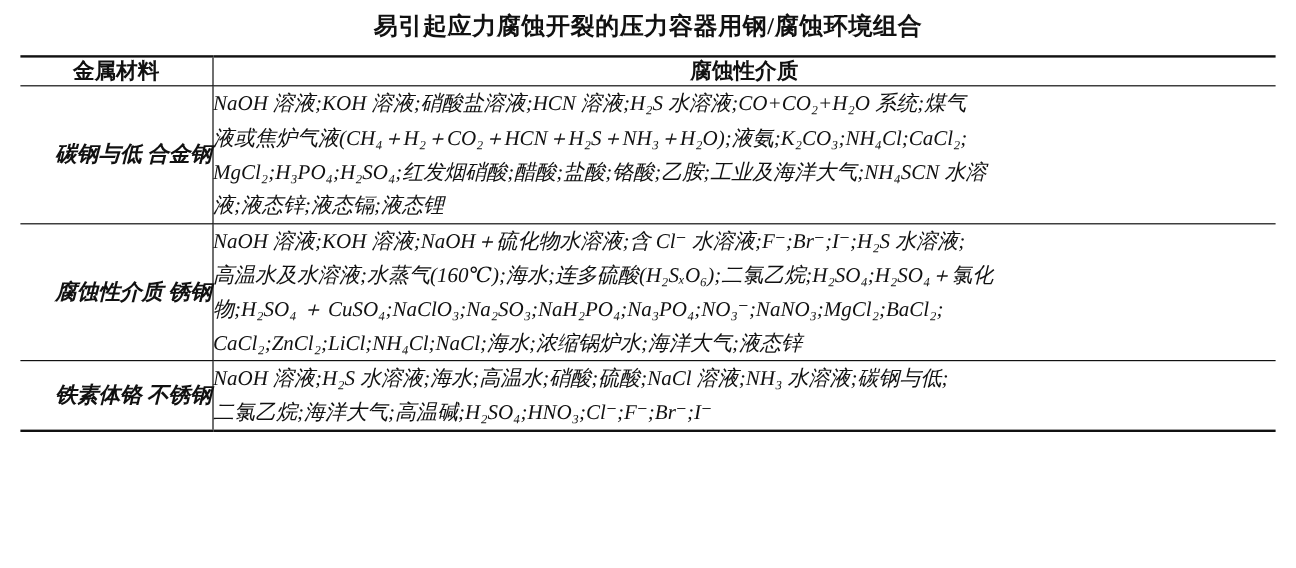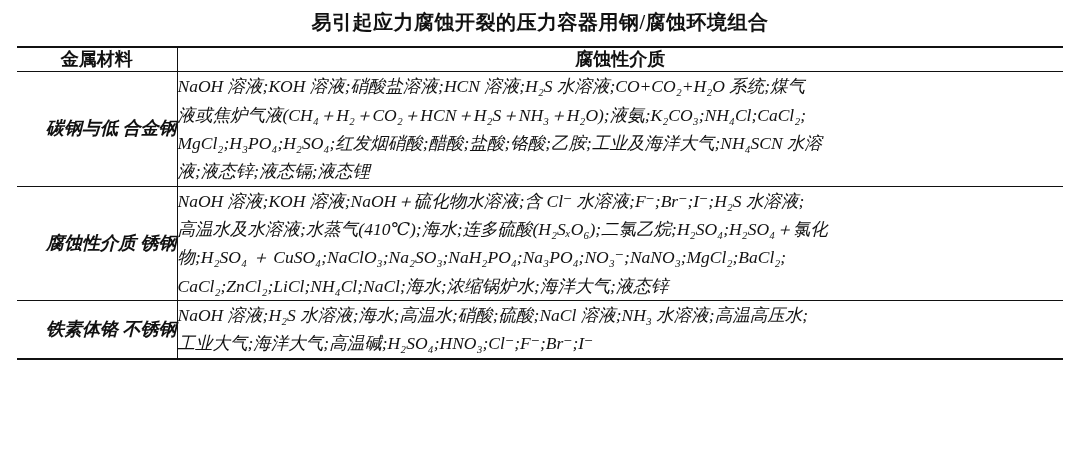--- a/index.html
+++ b/index.html
@@ -119,32 +119,32 @@
         </td>
       </tr>
 
       <tr class="body-row">
         <td class="mat-cell col-mat">
           <span class="ln">腐蚀性介质</span>
           <span class="ln">锈钢</span>
         </td>
         <td class="media-cell">
           <span class="ln">NaOH 溶液;KOH 溶液;NaOH＋硫化物水溶液;含 Cl⁻ 水溶液;F⁻;Br⁻;I⁻;H₂S 水溶液;</span>
-          <span class="ln">高温水及水溶液;水蒸气(410℃);海水;连多硫酸(H₂SₓO₆);二氯乙烷;H₂SO₄;H₂SO₄＋氯化</span>
+          <span class="ln">高温水及水溶液;水蒸气(160℃);海水;连多硫酸(H₂SₓO₆);二氯乙烷;H₂SO₄;H₂SO₄＋氯化</span>
           <span class="ln">物;H₂SO₄ ＋ CuSO₄;NaClO₃;Na₂SO₃;NaH₂PO₄;Na₃PO₄;NO₃⁻;NaNO₃;MgCl₂;BaCl₂;</span>
           <span class="ln">CaCl₂;ZnCl₂;LiCl;NH₄Cl;NaCl;海水;浓缩锅炉水;海洋大气;液态锌</span>
         </td>
       </tr>
 
       <tr class="body-row last">
         <td class="mat-cell col-mat">
           <span class="ln">铁素体铬</span>
           <span class="ln">不锈钢</span>
         </td>
         <td class="media-cell">
-          <span class="ln">NaOH 溶液;H₂S 水溶液;海水;高温水;硝酸;硫酸;NaCl 溶液;NH₃ 水溶液;高温高压水;</span>
-          <span class="ln">工业大气;海洋大气;高温碱;H₂SO₄;HNO₃;Cl⁻;F⁻;Br⁻;I⁻</span>
+          <span class="ln">NaOH 溶液;H₂S 水溶液;海水;高温水;硝酸;硫酸;NaCl 溶液;NH₃ 水溶液;碳钢与低;</span>
+          <span class="ln">二氯乙烷;海洋大气;高温碱;H₂SO₄;HNO₃;Cl⁻;F⁻;Br⁻;I⁻</span>
         </td>
       </tr>
     </tbody>
   </table>
 
 </div>
 
 </body></html>

